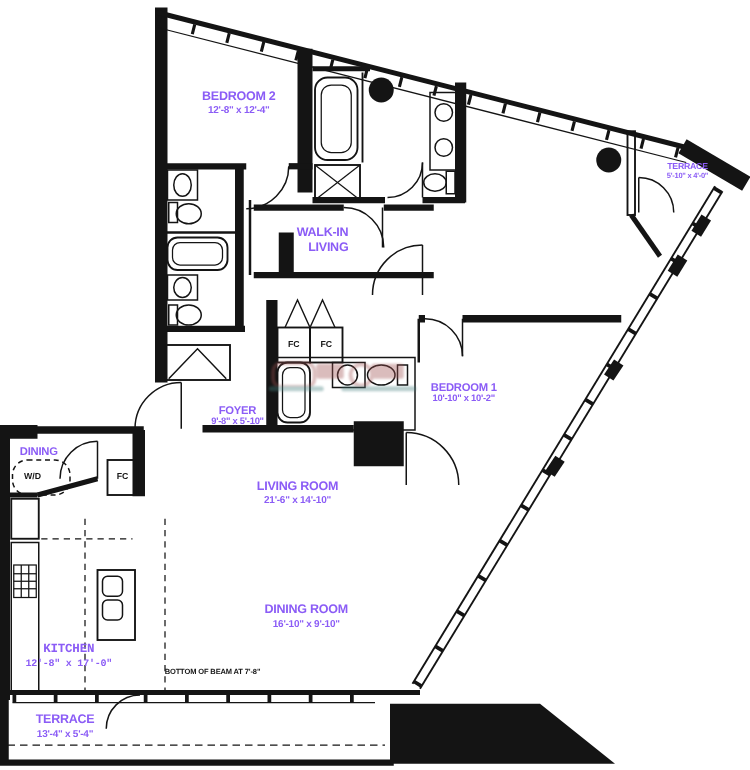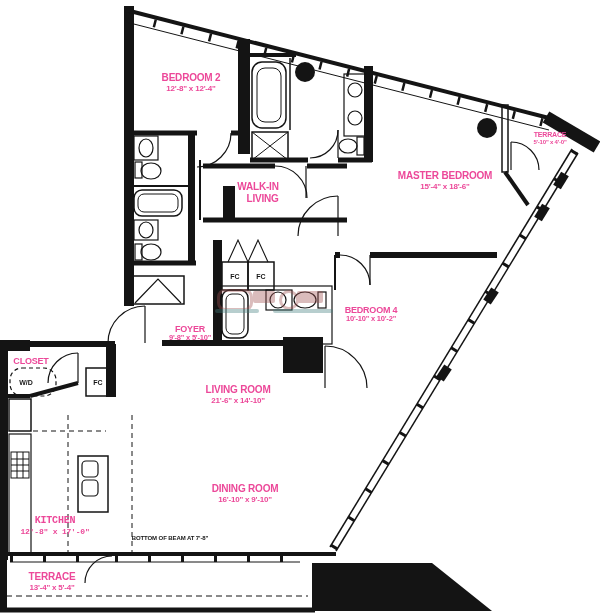--- a/index.html
+++ b/index.html
@@ -3,21 +3,21 @@
 <meta charset="utf-8">
 <style>
   html,body{margin:0;padding:0;background:#ffffff;}
   .plan{
     position:relative;width:600px;height:616px;background:#ffffff;
     font-family:"Liberation Sans",sans-serif;overflow:hidden;
   }
   .plan svg{position:absolute;left:0;top:0;}
   .room-label{
     position:absolute;transform:translate(-50%,-50%);
-    text-align:center;color:#ec4899;font-weight:700;white-space:nowrap;
+    text-align:center;color:#8b5cf6;font-weight:700;white-space:nowrap;
     line-height:1.15;letter-spacing:-.2px;
   }
   .room-label .nm{font-size:10px;}
   .room-label .dm{font-size:8px;font-weight:700;}
   .sm .nm{font-size:7px;}
   .sm .dm{font-size:6px;}
   .md .nm{font-size:9px;}
   .md .dm{font-size:7.5px;}
   .tag{
     position:absolute;transform:translate(-50%,-50%);
@@ -249,42 +249,38 @@
 <div class="room-label" style="left:191px;top:82px;">
   <div class="nm">BEDROOM 2</div>
   <div class="dm">12'-8" x 12'-4"</div>
 </div>
 
 <div class="room-label" style="left:258px;top:192px;text-align:right;">
   <div class="nm">WALK-IN</div>
   <div class="nm">LIVING</div>
 </div>
 
-<div class="room-label" style="left:445px;top:180px;">
-  <div class="nm">MASTER BEDROOM</div>
-  <div class="dm">15'-4" x 18'-6"</div>
-</div>
 
 <div class="room-label sm" style="left:550px;top:138px;">
   <div class="nm">TERRACE</div>
   <div class="dm">5'-10" x 4'-0"</div>
 </div>
 
 <div class="room-label md" style="left:190px;top:321px;margin-top:12px;">
   <div class="nm">FOYER</div>
   <div class="dm">9'-8" x 5'-10"</div>
 </div>
 
 <div class="room-label md" style="left:371px;top:314px;">
-  <div class="nm">BEDROOM 4</div>
+  <div class="nm">BEDROOM 1</div>
   <div class="dm">10'-10" x 10'-2"</div>
 </div>
 
 <div class="room-label md" style="left:31px;top:361px;">
-  <div class="nm">CLOSET</div>
+  <div class="nm">DINING</div>
 </div>
 
 <div class="room-label" style="left:238px;top:394px;">
   <div class="nm">LIVING ROOM</div>
   <div class="dm">21'-6" x 14'-10"</div>
 </div>
 
 <div class="room-label" style="left:214px;top:493px;margin-left:31px;">
   <div class="nm">DINING ROOM</div>
   <div class="dm">16'-10" x 9'-10"</div>

